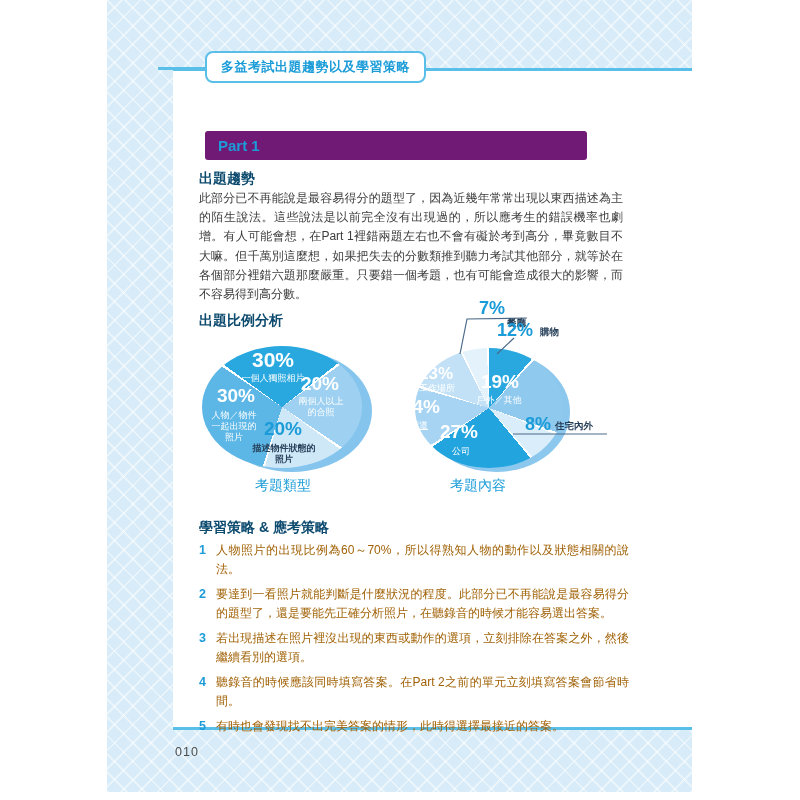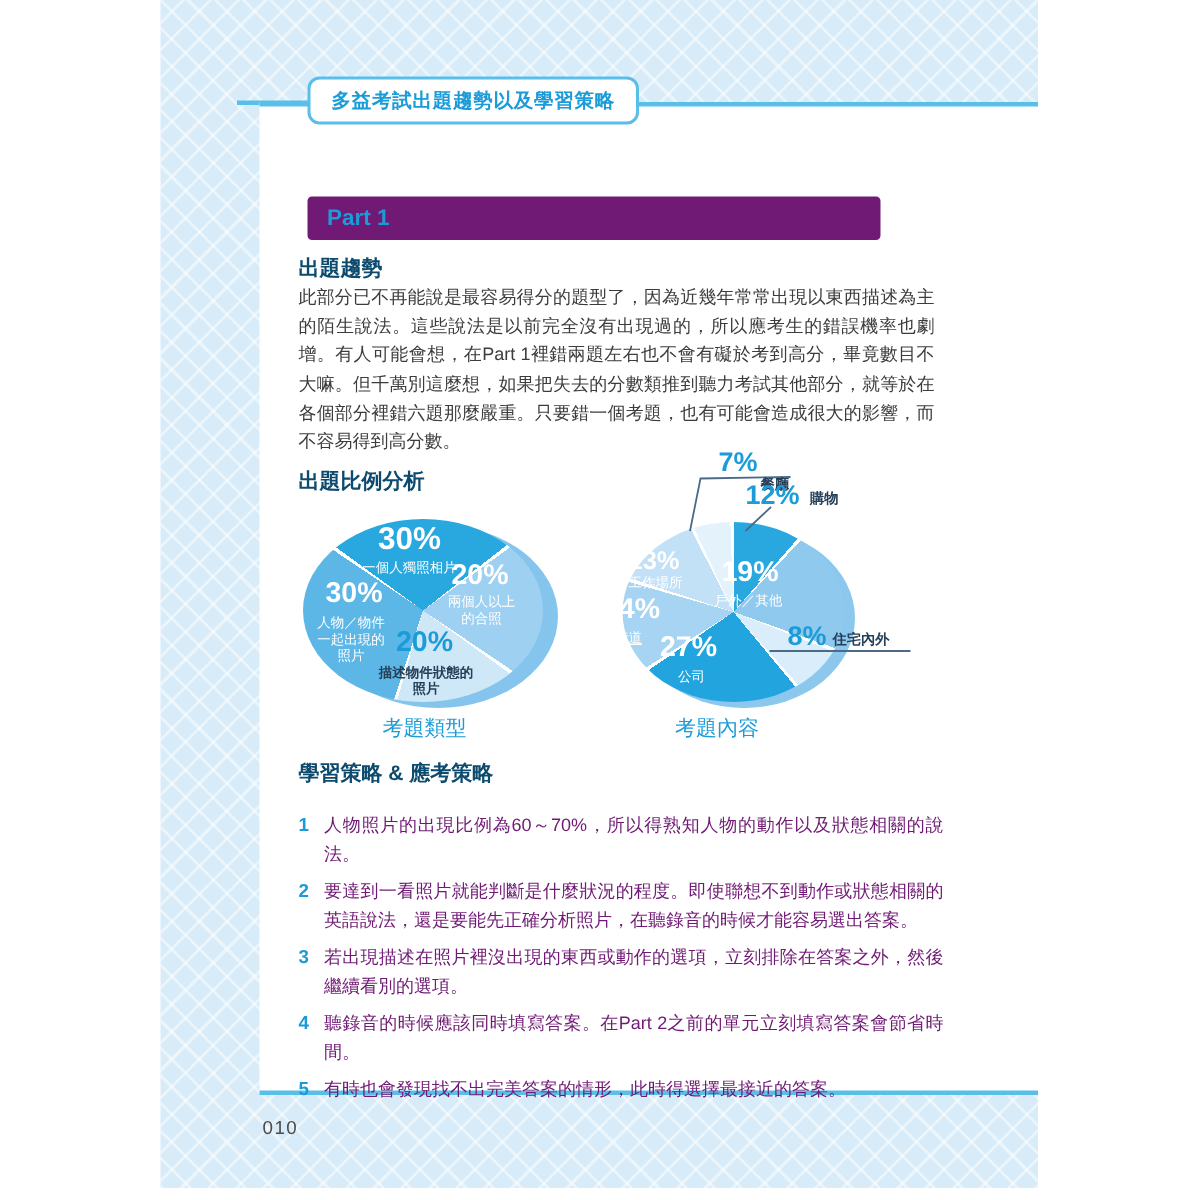--- a/index.html
+++ b/index.html
@@ -47,21 +47,21 @@
   .slice-label { position:absolute; transform:translateX(-50%); font-size:9px; line-height:11px; color:#ffffff; text-align:center; }
   .slice-label.dark { color:#27405a; font-weight:bold; }
   .callout-pct { position:absolute; font-size:18px; font-weight:bold; color:#1b9cd8; white-space:nowrap; }
   .callout-label { position:absolute; font-size:9.5px; font-weight:bold; color:#27405a; white-space:nowrap; }
   .pie-caption { position:absolute; transform:translateX(-50%); font-size:14px; font-weight:normal; color:#1b9cd8; white-space:nowrap; }
   .leader-svg { position:absolute; left:0; top:0; pointer-events:none; }
   
   .strategy-list { position:absolute; left:26px; top:470px; width:430px; }
   .strategy-item { display:flex; margin-bottom:6px; }
   .strategy-num { flex:0 0 17px; font-size:12.5px; font-weight:bold; color:#1b9cd8; line-height:19px; }
-  .strategy-text { flex:1; font-size:12px; line-height:19px; color:#701a75; text-align:justify; }
+  .strategy-text { flex:1; font-size:12px; line-height:19px; color:#a16207; text-align:justify; }
   .page-number { position:absolute; left:175px; top:745px; font-size:12.5px; color:#4d4d4d; letter-spacing:1px; }
 </style>
 </head>
 <body>
 
 <div class="pattern-bg"></div>
 <div class="tab-line"></div>
 <div class="header-tab">多益考試出題趨勢以及學習策略</div>
 
 <div class="page">
@@ -113,30 +113,30 @@
 
     <div class="pct" style="left:248px; top:325px;">14%</div>
     <div class="slice-label" style="left:246px; top:349px; width:30px;text-decoration:underline;">街道</div>
 
     <div class="pct" style="left:263px; top:293px; font-size:17px;">13%</div>
     <div class="slice-label" style="left:264px; top:312px; width:44px;">工作場所</div>
 
     <div class="pie-caption" style="left:305px; top:406px;">考題內容</div>
   </div>
 
-  <div class="sec-heading" style="left:26px; top:436px;">學習策略 &amp; 應考策略</div>
+  <div class="sec-heading" style="left:26px; top:448px;">學習策略 &amp; 應考策略</div>
 
   <div class="strategy-list">
     <div class="strategy-item">
       <span class="strategy-num">1</span>
       <span class="strategy-text">人物照片的出現比例為60～70%，所以得熟知人物的動作以及狀態相關的說法。</span>
     </div>
     <div class="strategy-item">
       <span class="strategy-num">2</span>
-      <span class="strategy-text">要達到一看照片就能判斷是什麼狀況的程度。即使聯想不到動作或狀態相關的英語說法，還是要能先正確分析照片，在聽錄音的時候才能容易選出答案。</span>
+      <span class="strategy-text">要達到一看照片就能判斷是什麼狀況的程度。此部分已不再能說是最容易得分的題型了，還是要能先正確分析照片，在聽錄音的時候才能容易選出答案。</span>
     </div>
     <div class="strategy-item">
       <span class="strategy-num">3</span>
       <span class="strategy-text">若出現描述在照片裡沒出現的東西或動作的選項，立刻排除在答案之外，然後繼續看別的選項。</span>
     </div>
     <div class="strategy-item">
       <span class="strategy-num">4</span>
       <span class="strategy-text">聽錄音的時候應該同時填寫答案。在Part 2之前的單元立刻填寫答案會節省時間。</span>
     </div>
     <div class="strategy-item">

